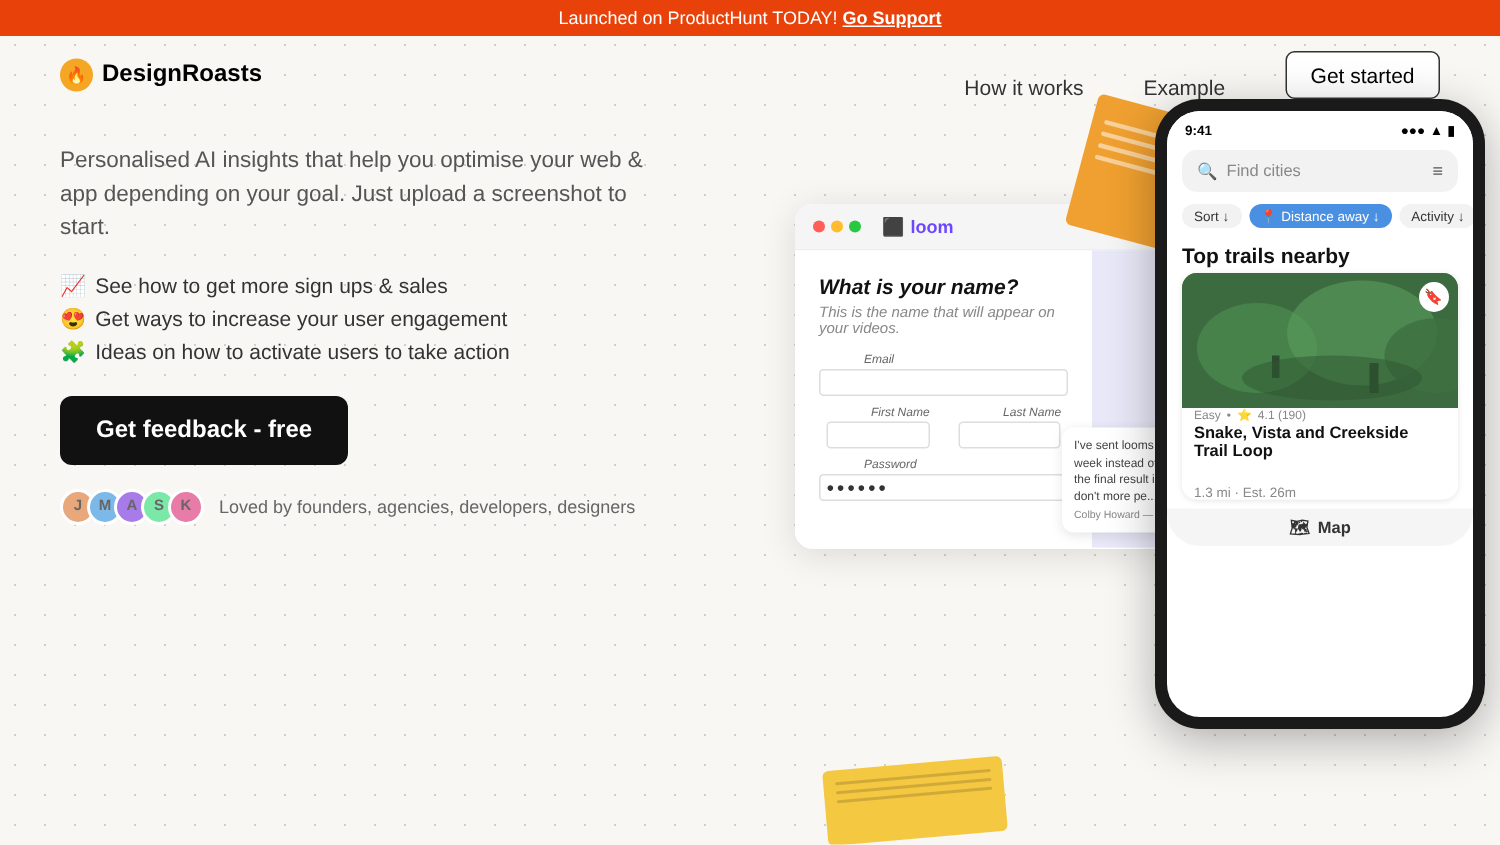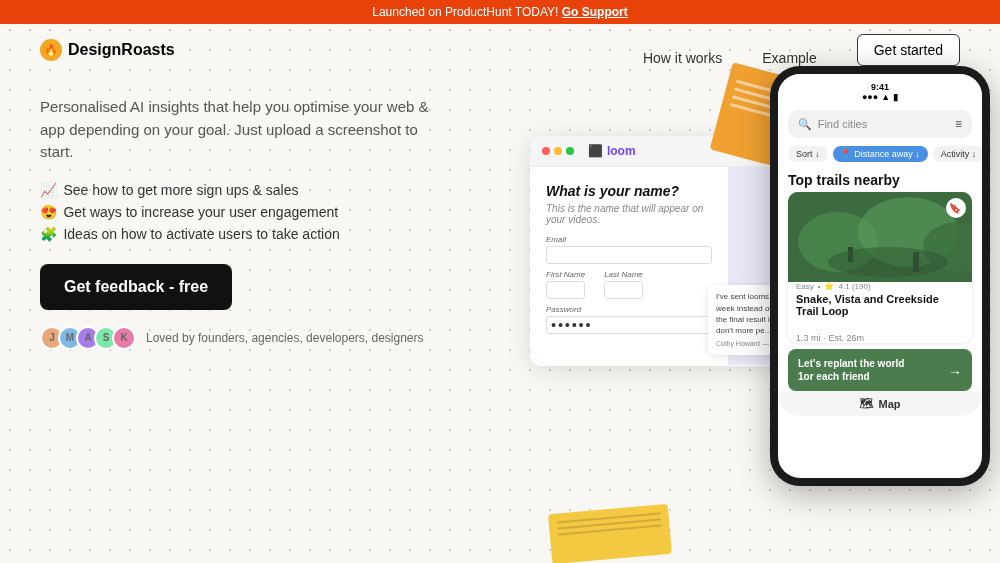--- a/index.html
+++ b/index.html
@@ -227,31 +227,33 @@
       margin-bottom: 10px;
     }
     .loom-field {
       margin-bottom: 6px;
     }
     .loom-field label {
       font-size: 8px;
       color: #666;
       display: block;
       margin-bottom: 2px;
+      margin-left: 30px;
     }
     .loom-input {
       width: 100%;
       height: 18px;
       border: 1px solid #ddd;
       border-radius: 3px;
       background: white;
     }
     .loom-input-row {
       display: flex;
       gap: 19px;
+      justify-content: center;
     }
     .loom-input-row .loom-input {
       flex: 1;
     }
     .loom-password-dots {
       font-size: 14px;
       letter-spacing: 2px;
       color: #333;
     }
     .loom-avatar-circle {
@@ -307,21 +309,20 @@
       flex-direction: column;
     }
     .phone-status-bar {
       background: white;
       padding: 8px 12px 4px;
       display: flex;
       justify-content: space-between;
       align-items: center;
       font-size: 9px;
       font-weight: 600;
-      flex-direction: column;
     }
     .status-icons {
       display: flex;
       gap: 3px;
       align-items: center;
     }
     .phone-search-bar {
       margin: 4px 10px;
       background: #f2f2f2;
       border-radius: 10px;
@@ -624,27 +625,20 @@
             </div>
             <div class="trail-name">Snake, Vista and Creekside Trail Loop</div>
             <div style="font-size:9px;color:#888;margin-top:2px;">
               <span>1.3 mi</span>
               <span> · </span>
               <span>Est. 26m</span>
             </div>
           </div>
         </div>
 
-        <div class="green-banner">
-          <div class="green-banner-text">
-            <div>Let's replant the world</div>
-            <div>1or each friend</div>
-          </div>
-          <span class="green-banner-arrow">→</span>
-        </div>
 
         <div class="map-btn">
           <span>🗺</span>
           <span>Map</span>
         </div>
       </div>
     </div>
 
     <div class="loom-card">
       <div class="loom-header">

